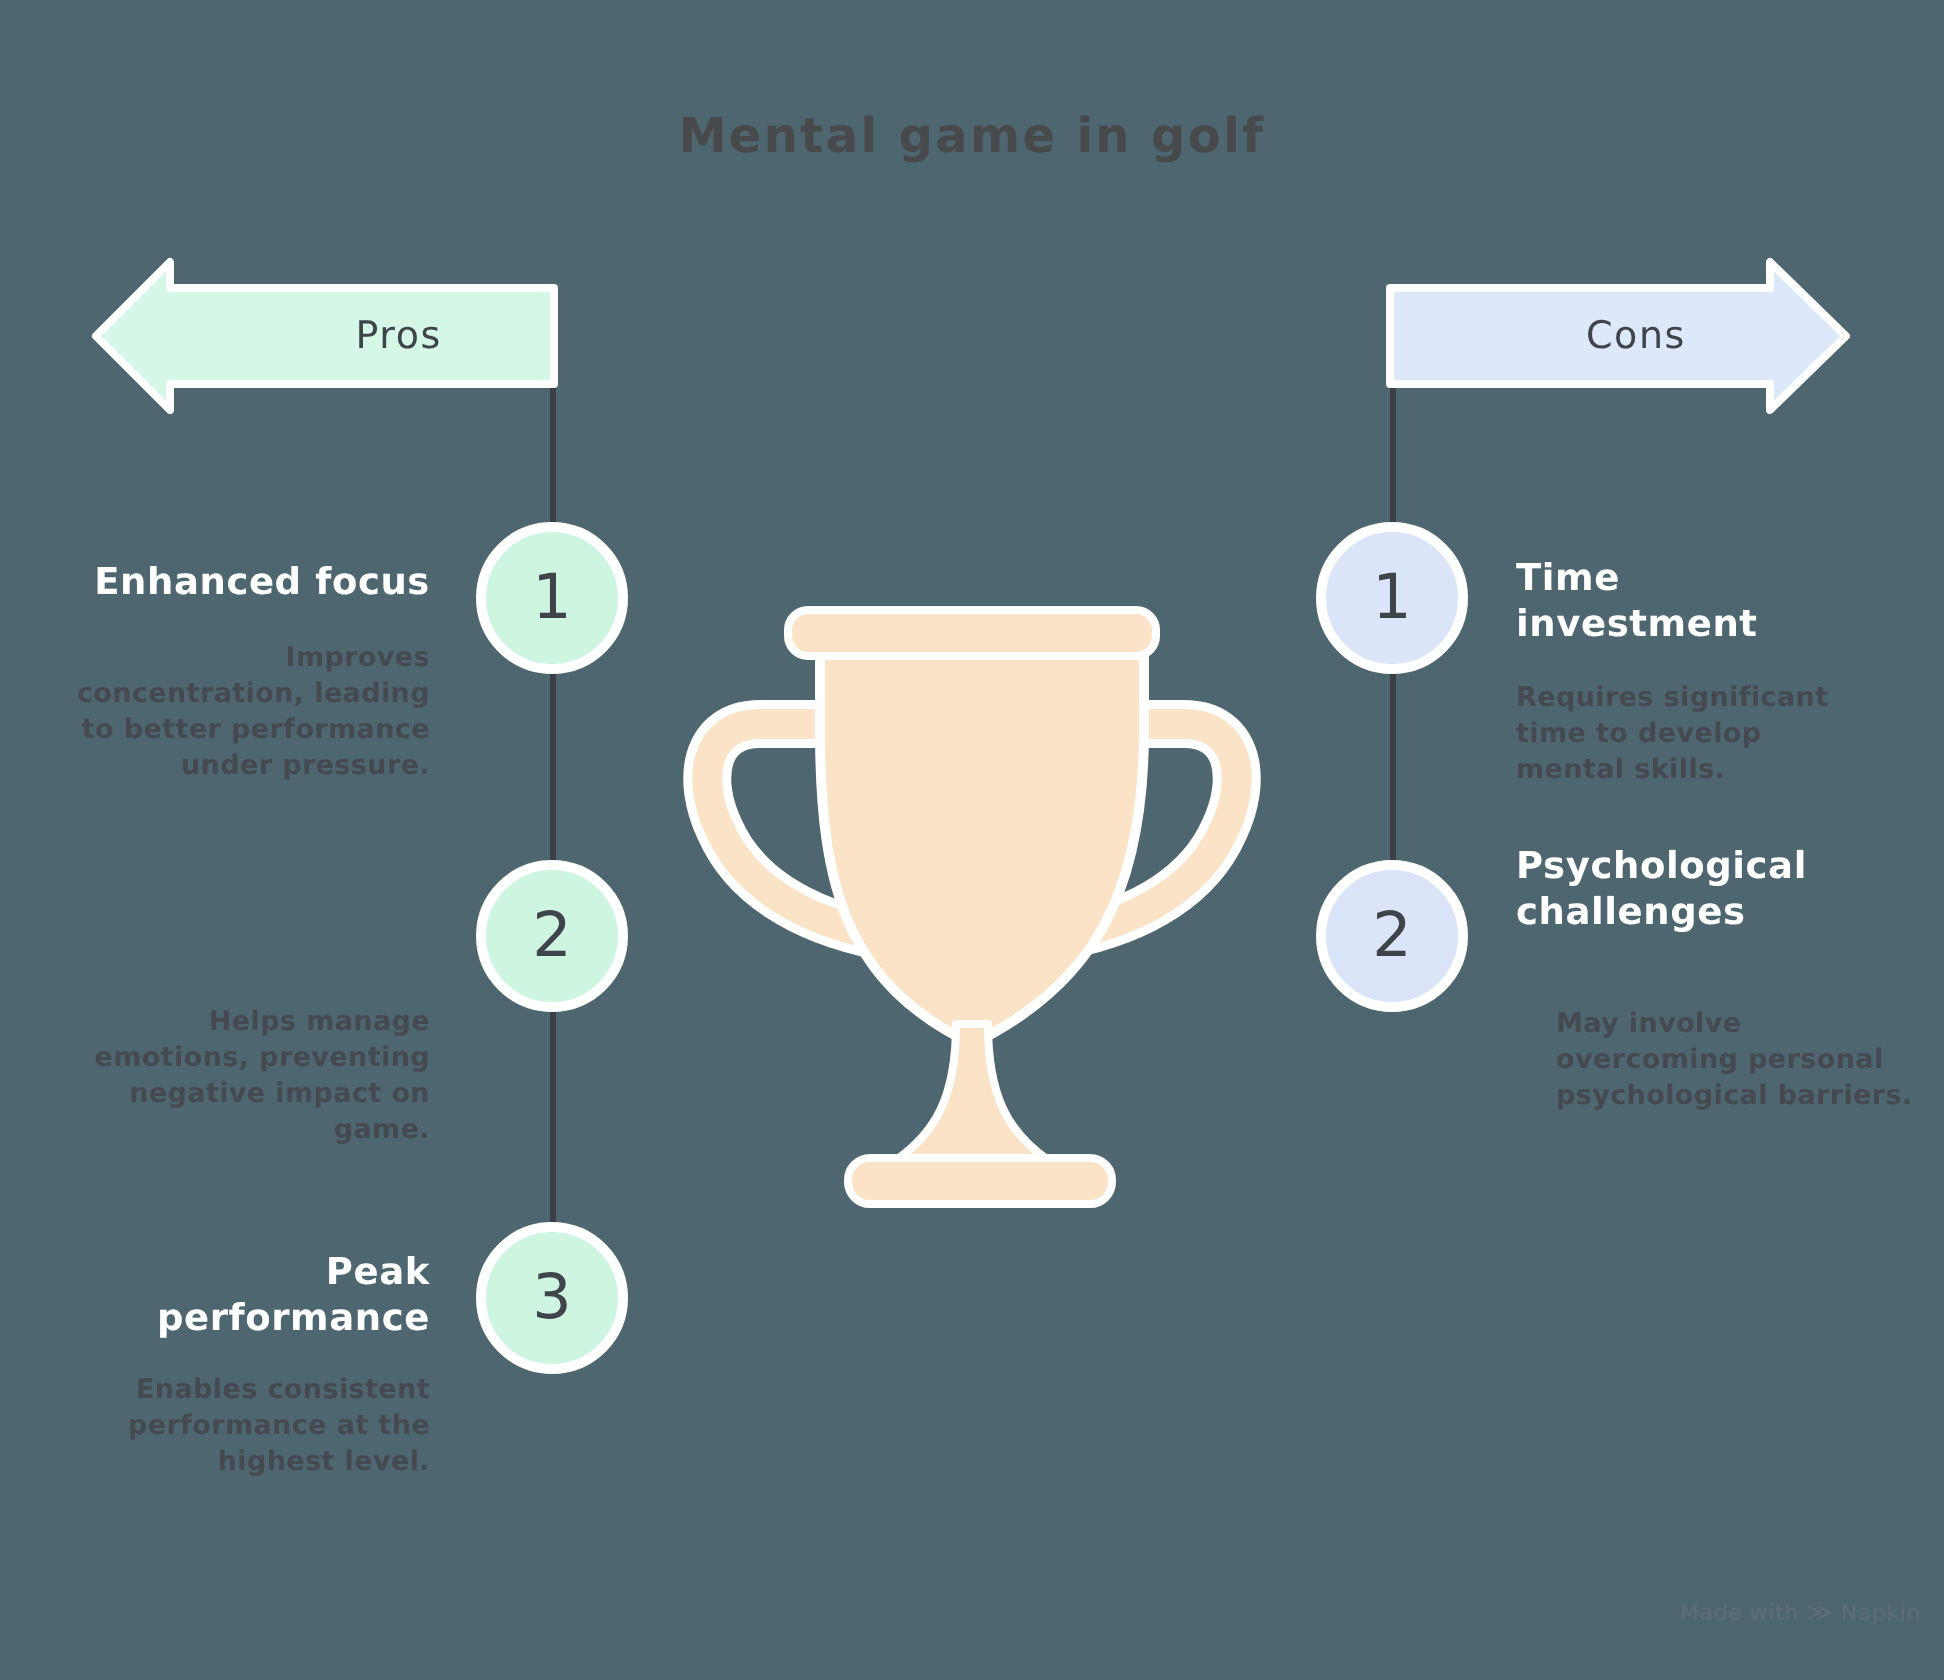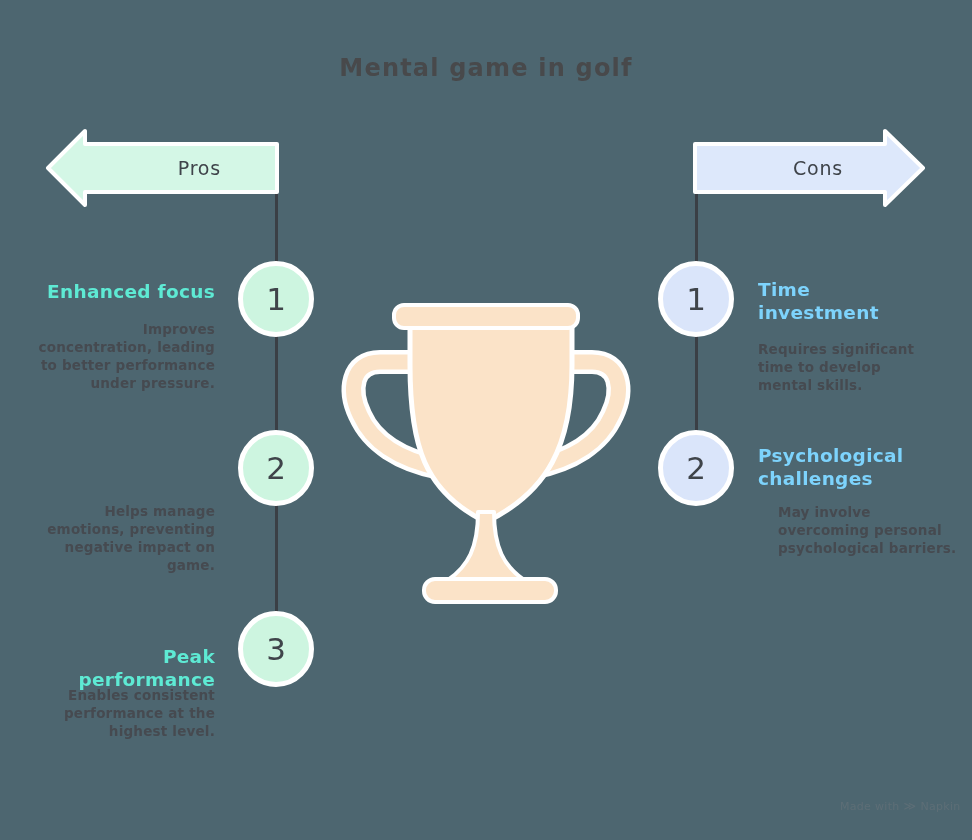--- a/index.html
+++ b/index.html
@@ -49,22 +49,22 @@
     line-height:23px;white-space:pre;
   }
   .item-desc{
     position:absolute;
     font-size:13.5px;font-weight:bold;letter-spacing:0.2px;
     line-height:18px;white-space:pre;
     color:#464a50;
   }
   .left-col{left:20px;width:195px;text-align:right;}
   .right-col{left:758px;width:210px;text-align:left;}
-  .pros-heading{color:#5eead4;}
-  .cons-heading{color:#7dd3fc;}
+  .pros-heading{color:#ffffff;}
+  .cons-heading{color:#ffffff;}
 
   .trophy-svg{position:absolute;left:330px;top:288px;width:310px;height:325px;}
 
   .watermark{
     position:absolute;left:840px;top:800px;
     font-size:11px;color:#5f6f77;letter-spacing:0.3px;
     display:flex;align-items:center;gap:4px;
     opacity:0.9;
   }
   .napkin-logo{font-size:12px;line-height:11px;}
@@ -114,33 +114,33 @@
   <div class="item-desc left-col" style="top:320px;">Improves
 concentration, leading
 to better performance
 under pressure.</div>
 
   <div class="item-desc left-col" style="top:502px;">Helps manage
 emotions, preventing
 negative impact on
 game.</div>
 
-  <div class="item-heading left-col pros-heading" style="top:625px;margin-top:20px;">Peak
+  <div class="item-heading left-col pros-heading" style="top:625px;">Peak
 performance</div>
   <div class="item-desc left-col" style="top:686px;">Enables consistent
 performance at the
 highest level.</div>
 
   <div class="item-heading right-col cons-heading" style="top:278px;">Time
 investment</div>
   <div class="item-desc right-col" style="top:340px;">Requires significant
 time to develop
 mental skills.</div>
 
-  <div class="item-heading right-col cons-heading" style="top:444px;">Psychological
+  <div class="item-heading right-col cons-heading" style="top:422px;">Psychological
 challenges</div>
   <div class="item-desc right-col" style="top:503px;margin-left:20px;">May involve
 overcoming personal
 psychological barriers.</div>
 
   <svg class="trophy-svg" viewBox="330 288 310 325">
 
     <path d="M 420 362 L 380 362 C 352 362 348 390 360 415 C 372 442 400 460 440 468" fill="none" stroke="#ffffff" stroke-width="24" stroke-linecap="round"></path>
     <path d="M 420 362 L 380 362 C 352 362 348 390 360 415 C 372 442 400 460 440 468" fill="none" stroke="#fbe3c8" stroke-width="15" stroke-linecap="round"></path>
     <path d="M 552 362 L 592 362 C 620 362 624 390 612 415 C 600 442 572 460 532 468" fill="none" stroke="#ffffff" stroke-width="24" stroke-linecap="round"></path>

